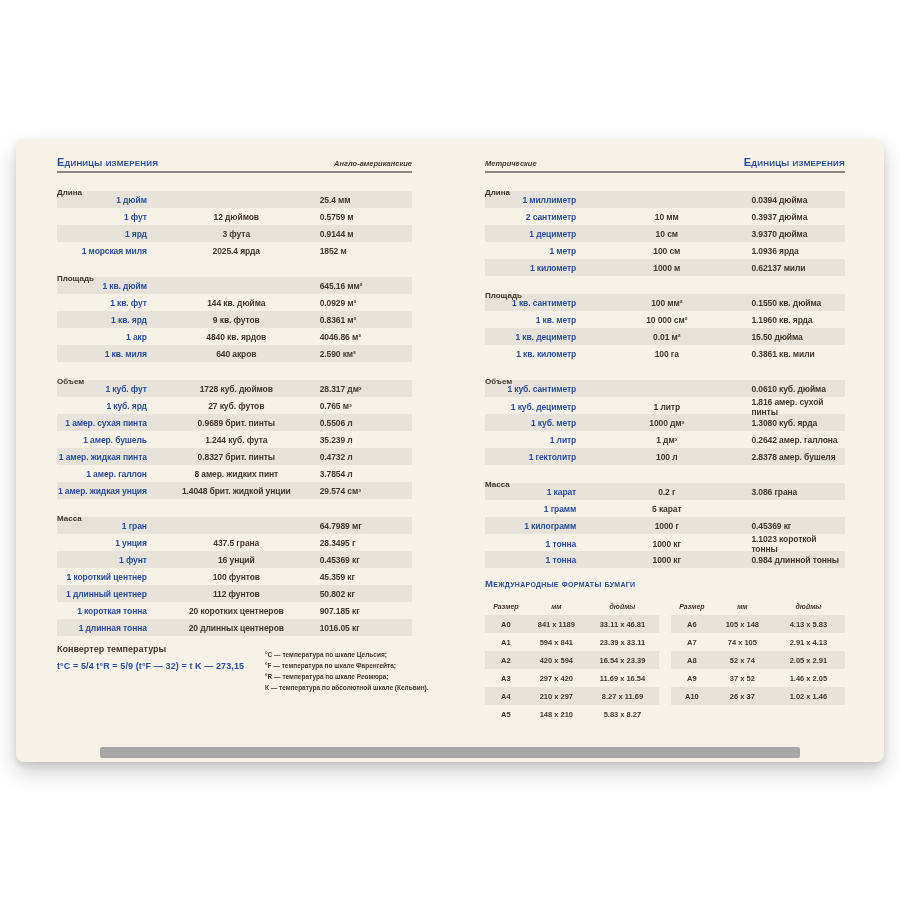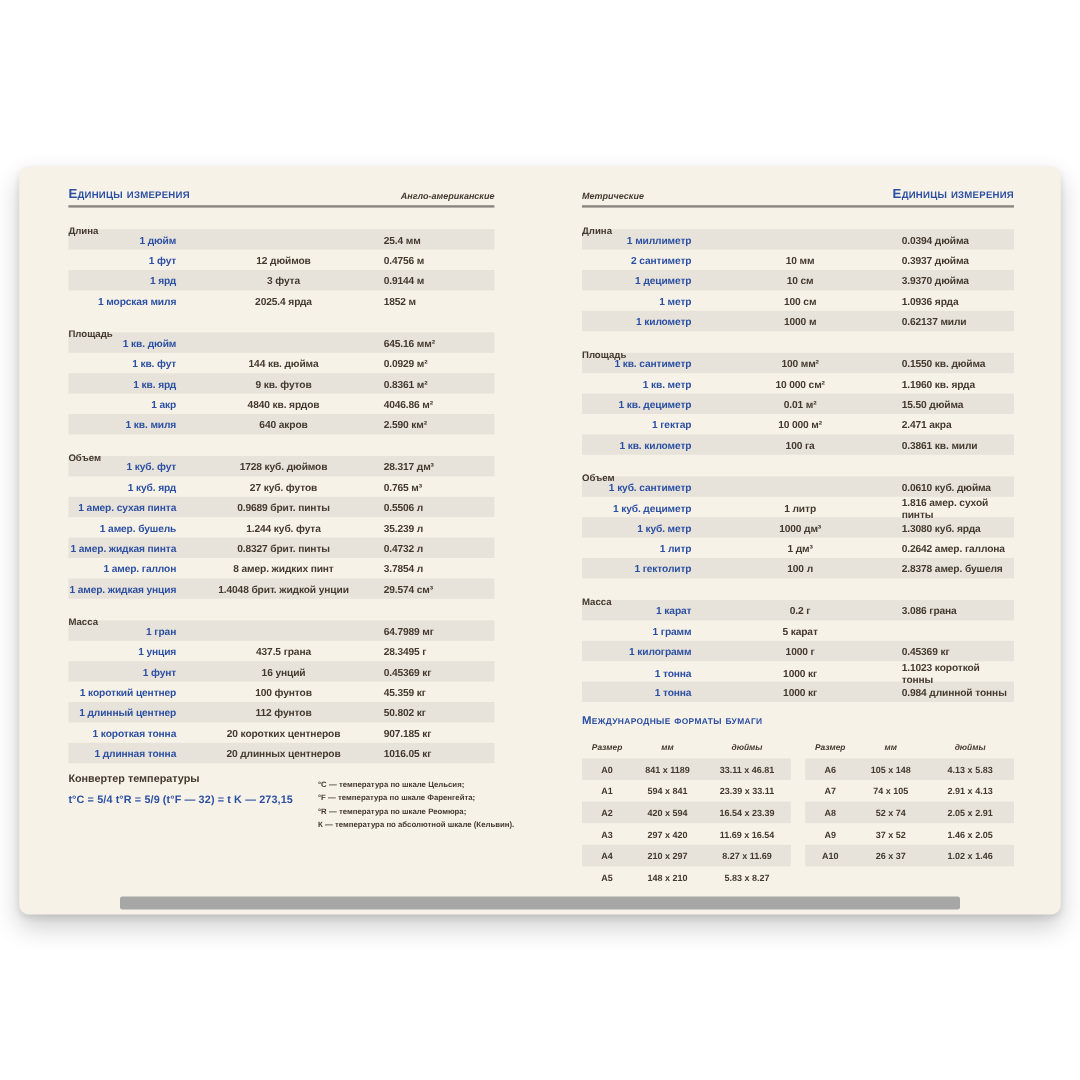--- a/index.html
+++ b/index.html
@@ -77,21 +77,21 @@
           <div class="section-label">Длина</div>
           <div class="rows">
             <div class="u-row">
               <span class="u-c1">1 дюйм</span>
               <span class="u-c2"></span>
               <span class="u-c3">25.4 мм</span>
             </div>
             <div class="u-row">
               <span class="u-c1">1 фут</span>
               <span class="u-c2">12 дюймов</span>
-              <span class="u-c3">0.4756 м</span>
+              <span class="u-c3">0.5759 м</span>
             </div>
             <div class="u-row">
               <span class="u-c1">1 ярд</span>
               <span class="u-c2">3 фута</span>
               <span class="u-c3">0.9144 м</span>
             </div>
             <div class="u-row">
               <span class="u-c1">1 морская миля</span>
               <span class="u-c2">2025.4 ярда</span>
               <span class="u-c3">1852 м</span>
@@ -261,25 +261,20 @@
               <span class="u-c1">1 кв. метр</span>
               <span class="u-c2">10 000 см²</span>
               <span class="u-c3">1.1960 кв. ярда</span>
             </div>
             <div class="u-row">
               <span class="u-c1">1 кв. дециметр</span>
               <span class="u-c2">0.01 м²</span>
               <span class="u-c3">15.50 дюйма</span>
             </div>
             <div class="u-row">
-              <span class="u-c1">1 гектар</span>
-              <span class="u-c2">10 000 м²</span>
-              <span class="u-c3">2.471 акра</span>
-            </div>
-            <div class="u-row">
               <span class="u-c1">1 кв. километр</span>
               <span class="u-c2">100 га</span>
               <span class="u-c3">0.3861 кв. мили</span>
             </div>
           </div>
           <div class="section-label">Объем</div>
           <div class="rows">
             <div class="u-row">
               <span class="u-c1">1 куб. сантиметр</span>
               <span class="u-c2"></span>

